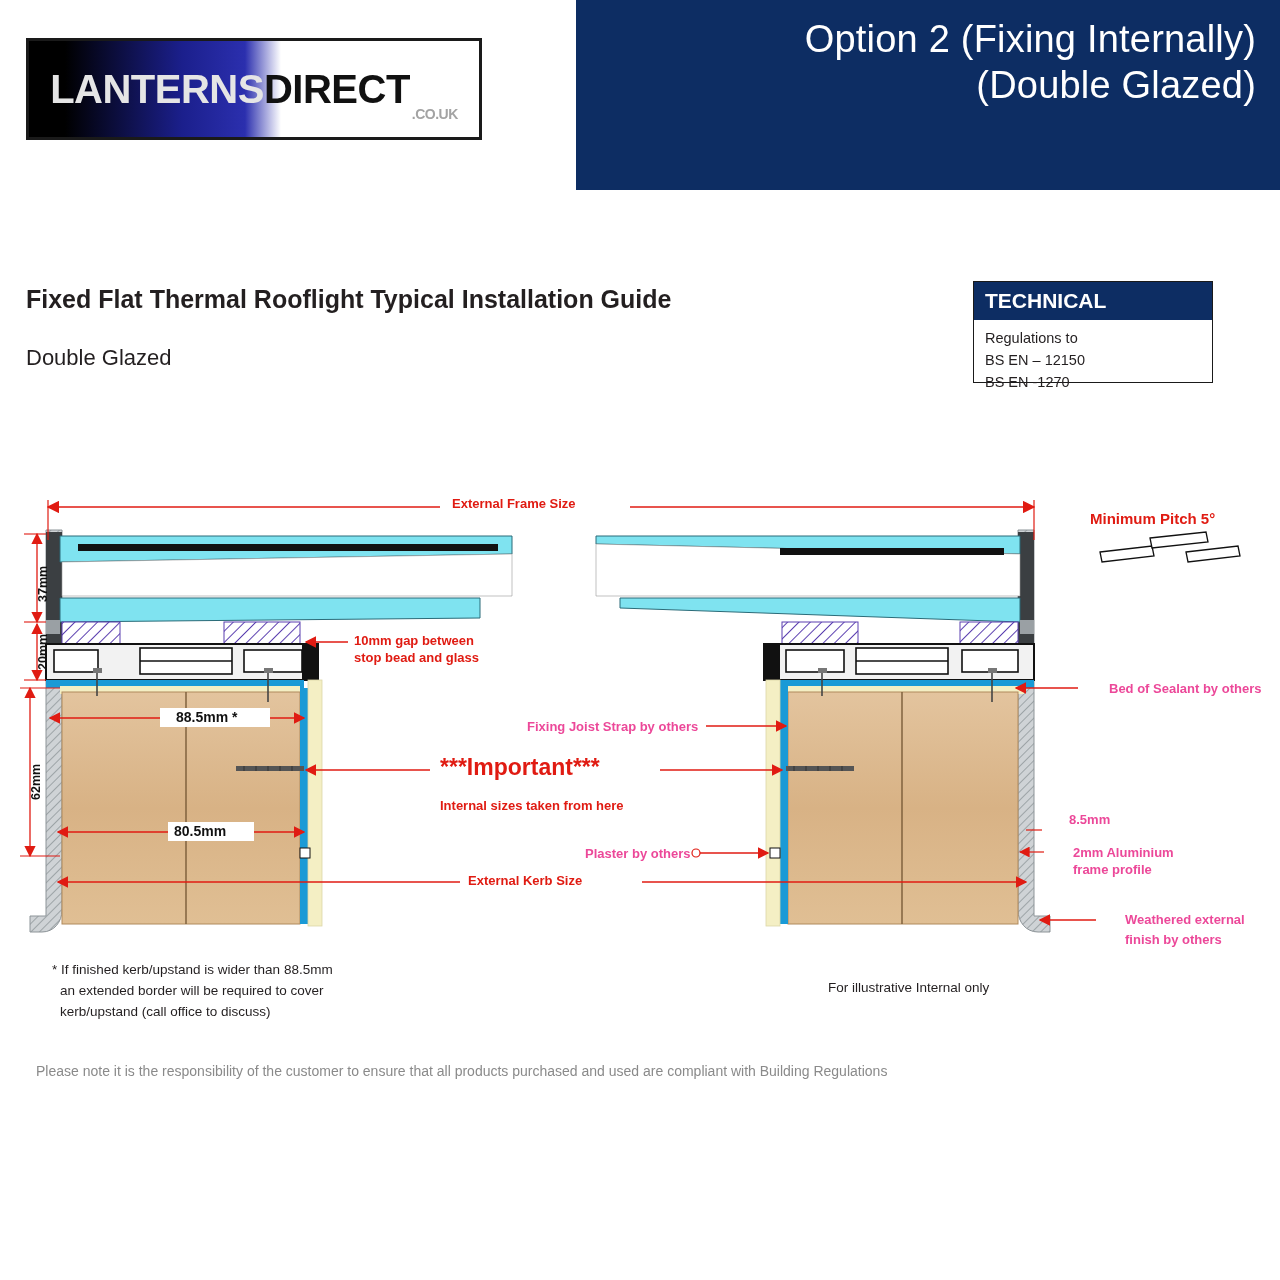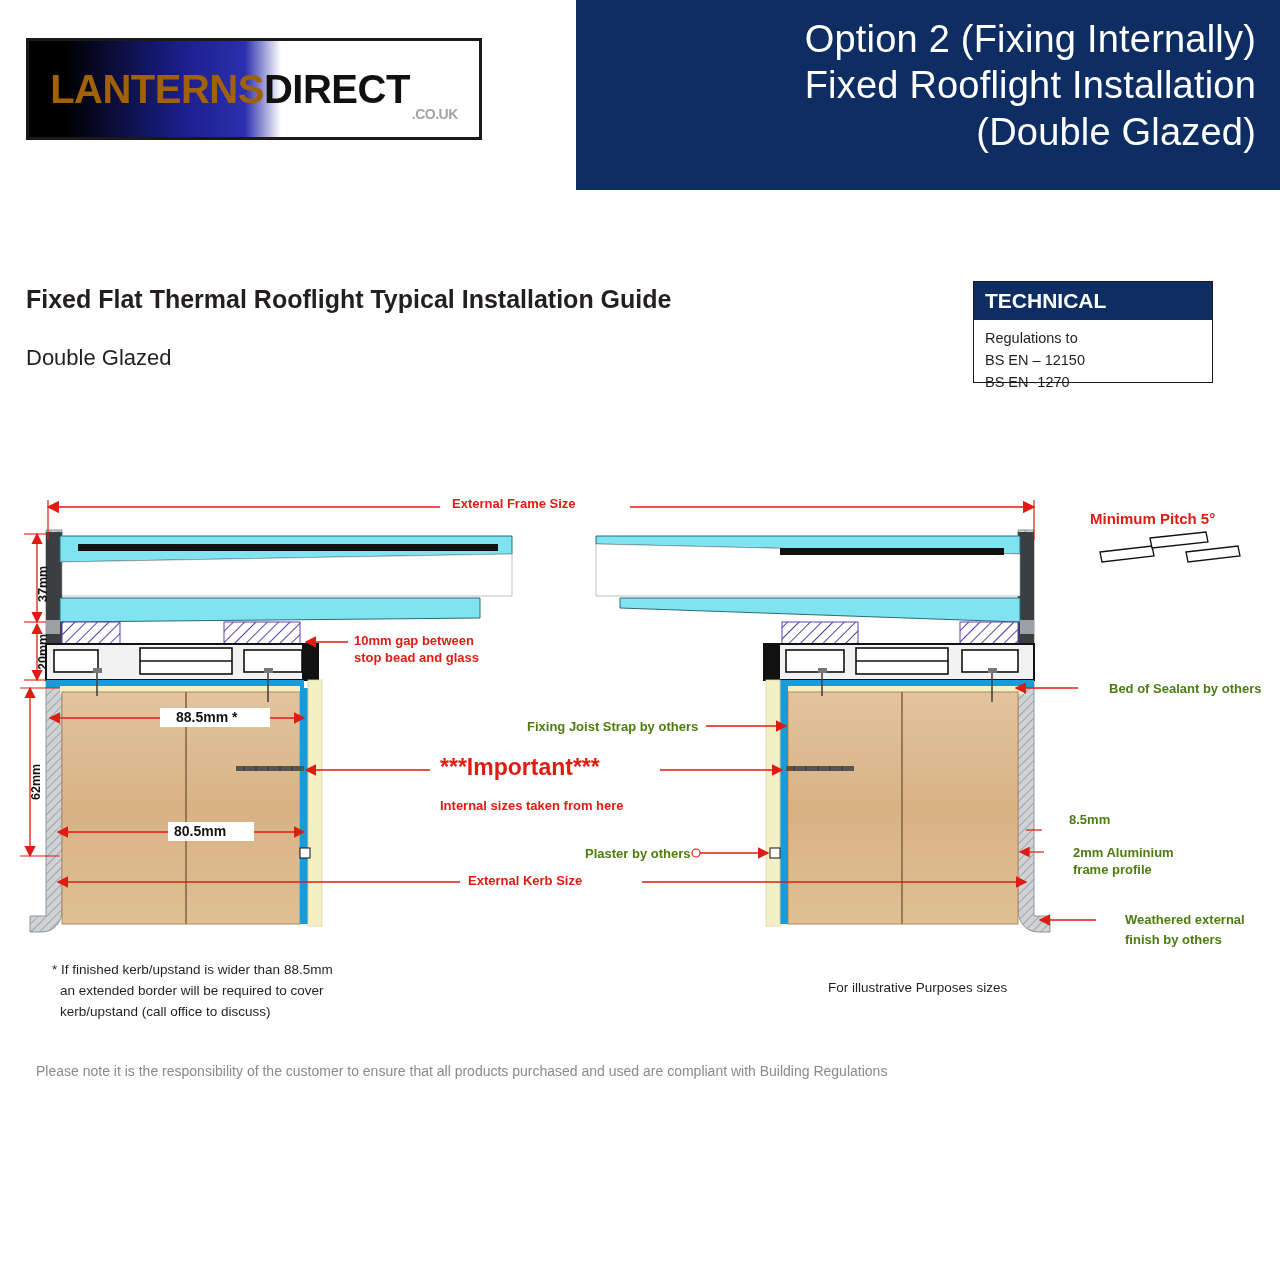--- a/index.html
+++ b/index.html
@@ -34,21 +34,21 @@
   }
   #logo-grad{
     position:absolute;left:0;top:0;width:100%;height:100%;
     background:linear-gradient(90deg,#000 0%,#000 8%,#1b1f8c 34%,#2b2fae 48%,#ffffff 56%,#ffffff 100%);
   }
   #logo-text{
     position:absolute;left:0;top:0;width:100%;height:100%;
     display:flex;align-items:center;justify-content:center;
     font-size:40px;font-weight:bold;letter-spacing:-0.5px;
   }
-  #logo-word1{color:#a16207;}
+  #logo-word1{color:#e5e5e5;}
   #logo-word2{color:#111111;}
   #logo-suffix{color:#a3a3a3;font-size:14px;font-weight:bold;margin-left:2px;align-self:flex-end;padding-bottom:15px;}
 
   
   #guide-title{
     position:absolute;left:26px;top:285px;
     font-size:25px;font-weight:bold;color:#231f20;
   }
   #guide-sub{
     position:absolute;left:26px;top:345px;
@@ -64,39 +64,38 @@
     height:38px;background:#0d2d63;color:#fff;
     font-size:21px;font-weight:bold;
     display:flex;align-items:center;padding-left:11px;box-sizing:border-box;
   }
   #tech-body{padding:8px 0 0 11px;font-size:14.5px;line-height:1.5;color:#231f20;}
 
   
   #diagram{position:absolute;left:0;top:470px;width:1280px;height:560px;}
 
   .lbl{position:absolute;font-size:13px;font-weight:bold;color:#e01b12;white-space:nowrap;}
-  .lblblk{position:absolute;font-size:13px;font-weight:bold;color:#4d7c0f;white-space:nowrap;padding-left:21px;}
+  .lblblk{position:absolute;font-size:13px;font-weight:bold;color:#ec4899;white-space:nowrap;padding-left:21px;}
   .lblv{position:absolute;font-size:12.5px;font-weight:bold;color:#111;white-space:nowrap;
         transform-origin:0 0;}
   .dimtxt{position:absolute;font-size:14px;font-weight:bold;color:#111;white-space:nowrap;}
 
   
   #foot-note{position:absolute;left:52px;top:960px;font-size:13.5px;line-height:1.55;color:#231f20;}
   #illus{position:absolute;left:828px;top:980px;font-size:13.5px;color:#231f20;}
   #disclaimer{position:absolute;left:36px;top:1063px;font-size:14px;color:#8a8a8a;}
 
   #minpitch{position:absolute;left:1090px;top:511px;font-size:15px;font-weight:bold;color:#e01b12;}
 </style>
 </head>
 <body>
 
 <div id="header-bar"></div>
 <div id="header-title">
   <div>Option 2 (Fixing Internally)</div>
-  <div>Fixed Rooflight Installation</div>
   <div>(Double Glazed)</div>
 </div>
 
 <div id="logo-box">
   <div id="logo-grad"></div>
   <div id="logo-text">
     <span id="logo-word1">LANTERNS</span>
     <span id="logo-word2">DIRECT</span>
     <span id="logo-suffix">.CO.UK</span>
   </div>
@@ -304,14 +303,14 @@
 <div class="lblv" style="left:29px;top:330px;transform:rotate(-90deg);">62mm</div>
 
 <div id="minpitch" style="position:absolute;left:1090px;top:40px;">Minimum Pitch 5°</div>
 </div>
 
 <div id="foot-note">
   <div>* If finished kerb/upstand is wider than 88.5mm</div>
   <div style="padding-left:8px;">an extended border will be required to cover</div>
   <div style="padding-left:8px;">kerb/upstand (call office to discuss)</div>
 </div>
-<div id="illus">For illustrative Purposes sizes</div>
+<div id="illus">For illustrative Internal only</div>
 <div id="disclaimer">Please note it is the responsibility of the customer to ensure that all products purchased and used are compliant with Building Regulations</div>
 
 </body></html>

